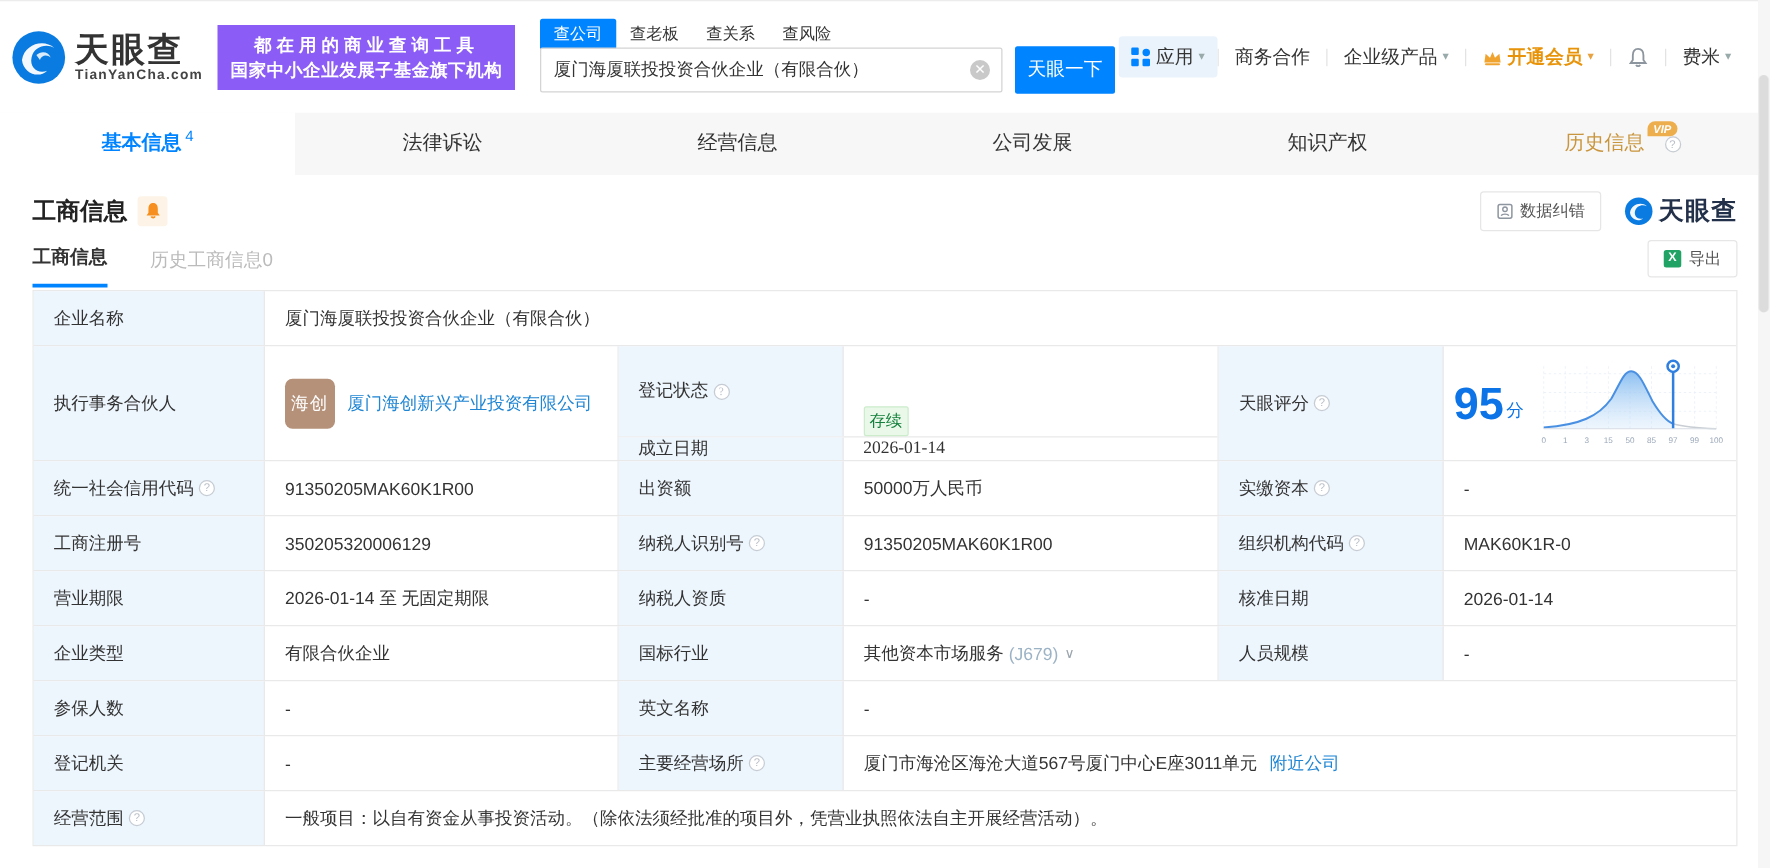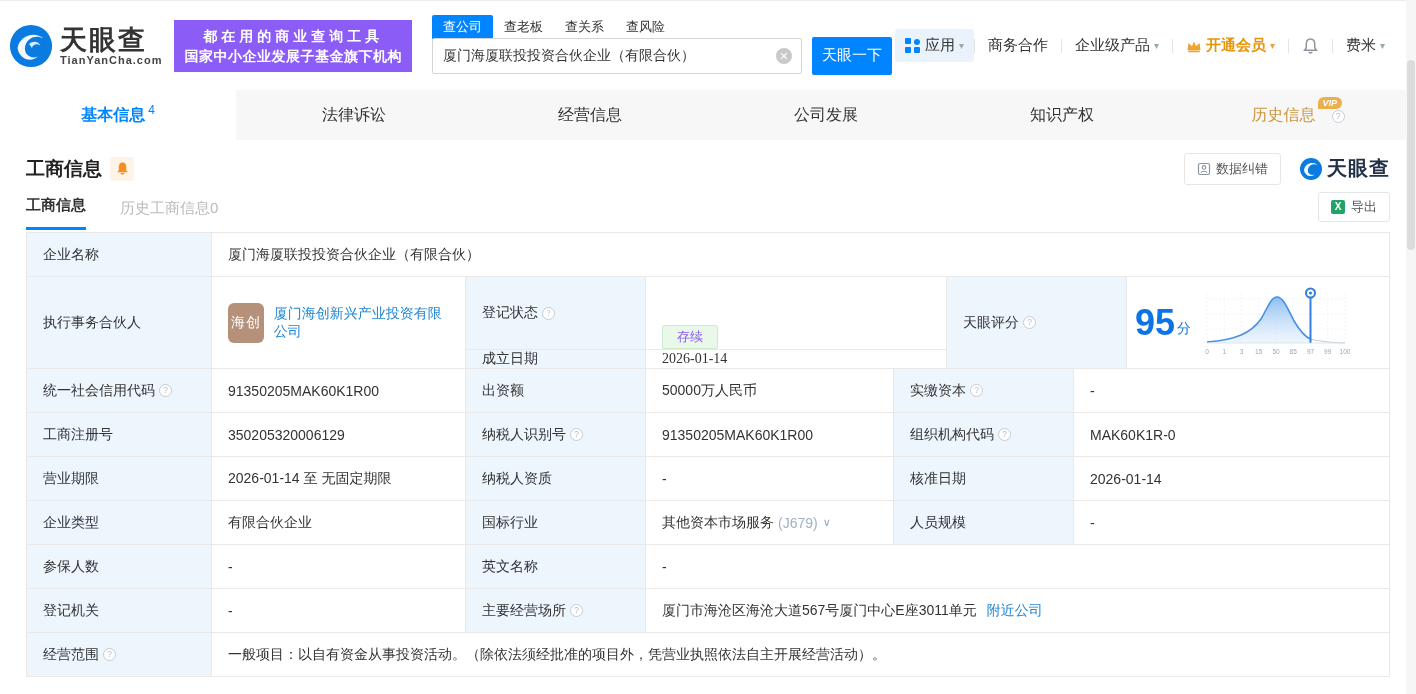--- a/index.html
+++ b/index.html
@@ -65,28 +65,28 @@
   .btn-export { position:absolute; right:0; bottom:8px; display:flex; align-items:center; height:30px; padding:0 12px; border:1px solid #e6e6e6; border-radius:3px; background:#fff; font-size:13px; color:#555; cursor:pointer;}
   .xlsicon { width:14px; height:14px; background:#21a366; color:#fff; border-radius:2px; font-size:10px; font-weight:bold; line-height:14px; text-align:center; margin-right:6px;}
 
   
   .tbl { border:1px solid #e9e9e9; margin-top:2px; font-size:14px; }
   .trow { display:flex; border-bottom:1px solid #e9e9e9; }
   .trow:last-child { border-bottom:none; }
   .tc { display:flex; align-items:center; padding:0 16px; min-height:43px; border-right:1px solid #e9e9e9; }
   .tc:last-child { border-right:none; }
   .lbl { background:#edf5fd; color:#333; }
-  .w185{width:185px;} .w283{width:254px;} .w180{width:180px;} .w300{width:248px;} .wfill{flex:1;}
+  .w185{width:185px;} .w283{width:283px;} .w180{width:180px;} .w300{width:300px;} .wfill{flex:1;}
   .tall { min-height:88px; }
   .midcol { width:481px; display:flex; flex-direction:column; border-right:1px solid #e9e9e9;}
   .midrow { display:flex; flex:1;font-family:Liberation Serif, serif; }
   .midrow:first-child { border-bottom:1px solid #e9e9e9; }
   .midrow .tc { border-right:1px solid #e9e9e9; min-height:100%; }
   .midrow .tc:last-child { border-right:none; flex:1; }
-  .badge-green { background:#e9f8e9; color:#8b5cf6; border:1px solid #cdeccb; padding:2px 14px; border-radius:2px; font-size:13px;margin-top:48px;}
+  .badge-green { background:#e9f8e9; color:#15803d; border:1px solid #cdeccb; padding:2px 4px; border-radius:2px; font-size:13px;margin-top:48px;}
   a.link { color:#2086d3; text-decoration:none; cursor:pointer; }
   .avatar { width:40px; height:40px; border-radius:6px; background:#b5917a; color:#fff; font-size:14px; display:flex; align-items:center; justify-content:center; margin-right:10px; letter-spacing:1px;}
   .graycode { color:#9cb3c6; margin-left:4px; }
   .chev { color:#9aa5ad; font-size:11px; margin-left:5px; }
   .score-wrap { display:flex; align-items:center; padding:4px 8px; }
   .score-num { font-size:36px; font-weight:bold; color:#0d74e7; line-height:36px;}
   .score-unit { font-size:14px; color:#0d74e7; margin:12px 10px 0 2px;}
   .addr-link { margin-left:10px; }
 
   .scrollbar { position:fixed; right:0; top:0; width:10px; height:694px; background:#f6f6f6; }

